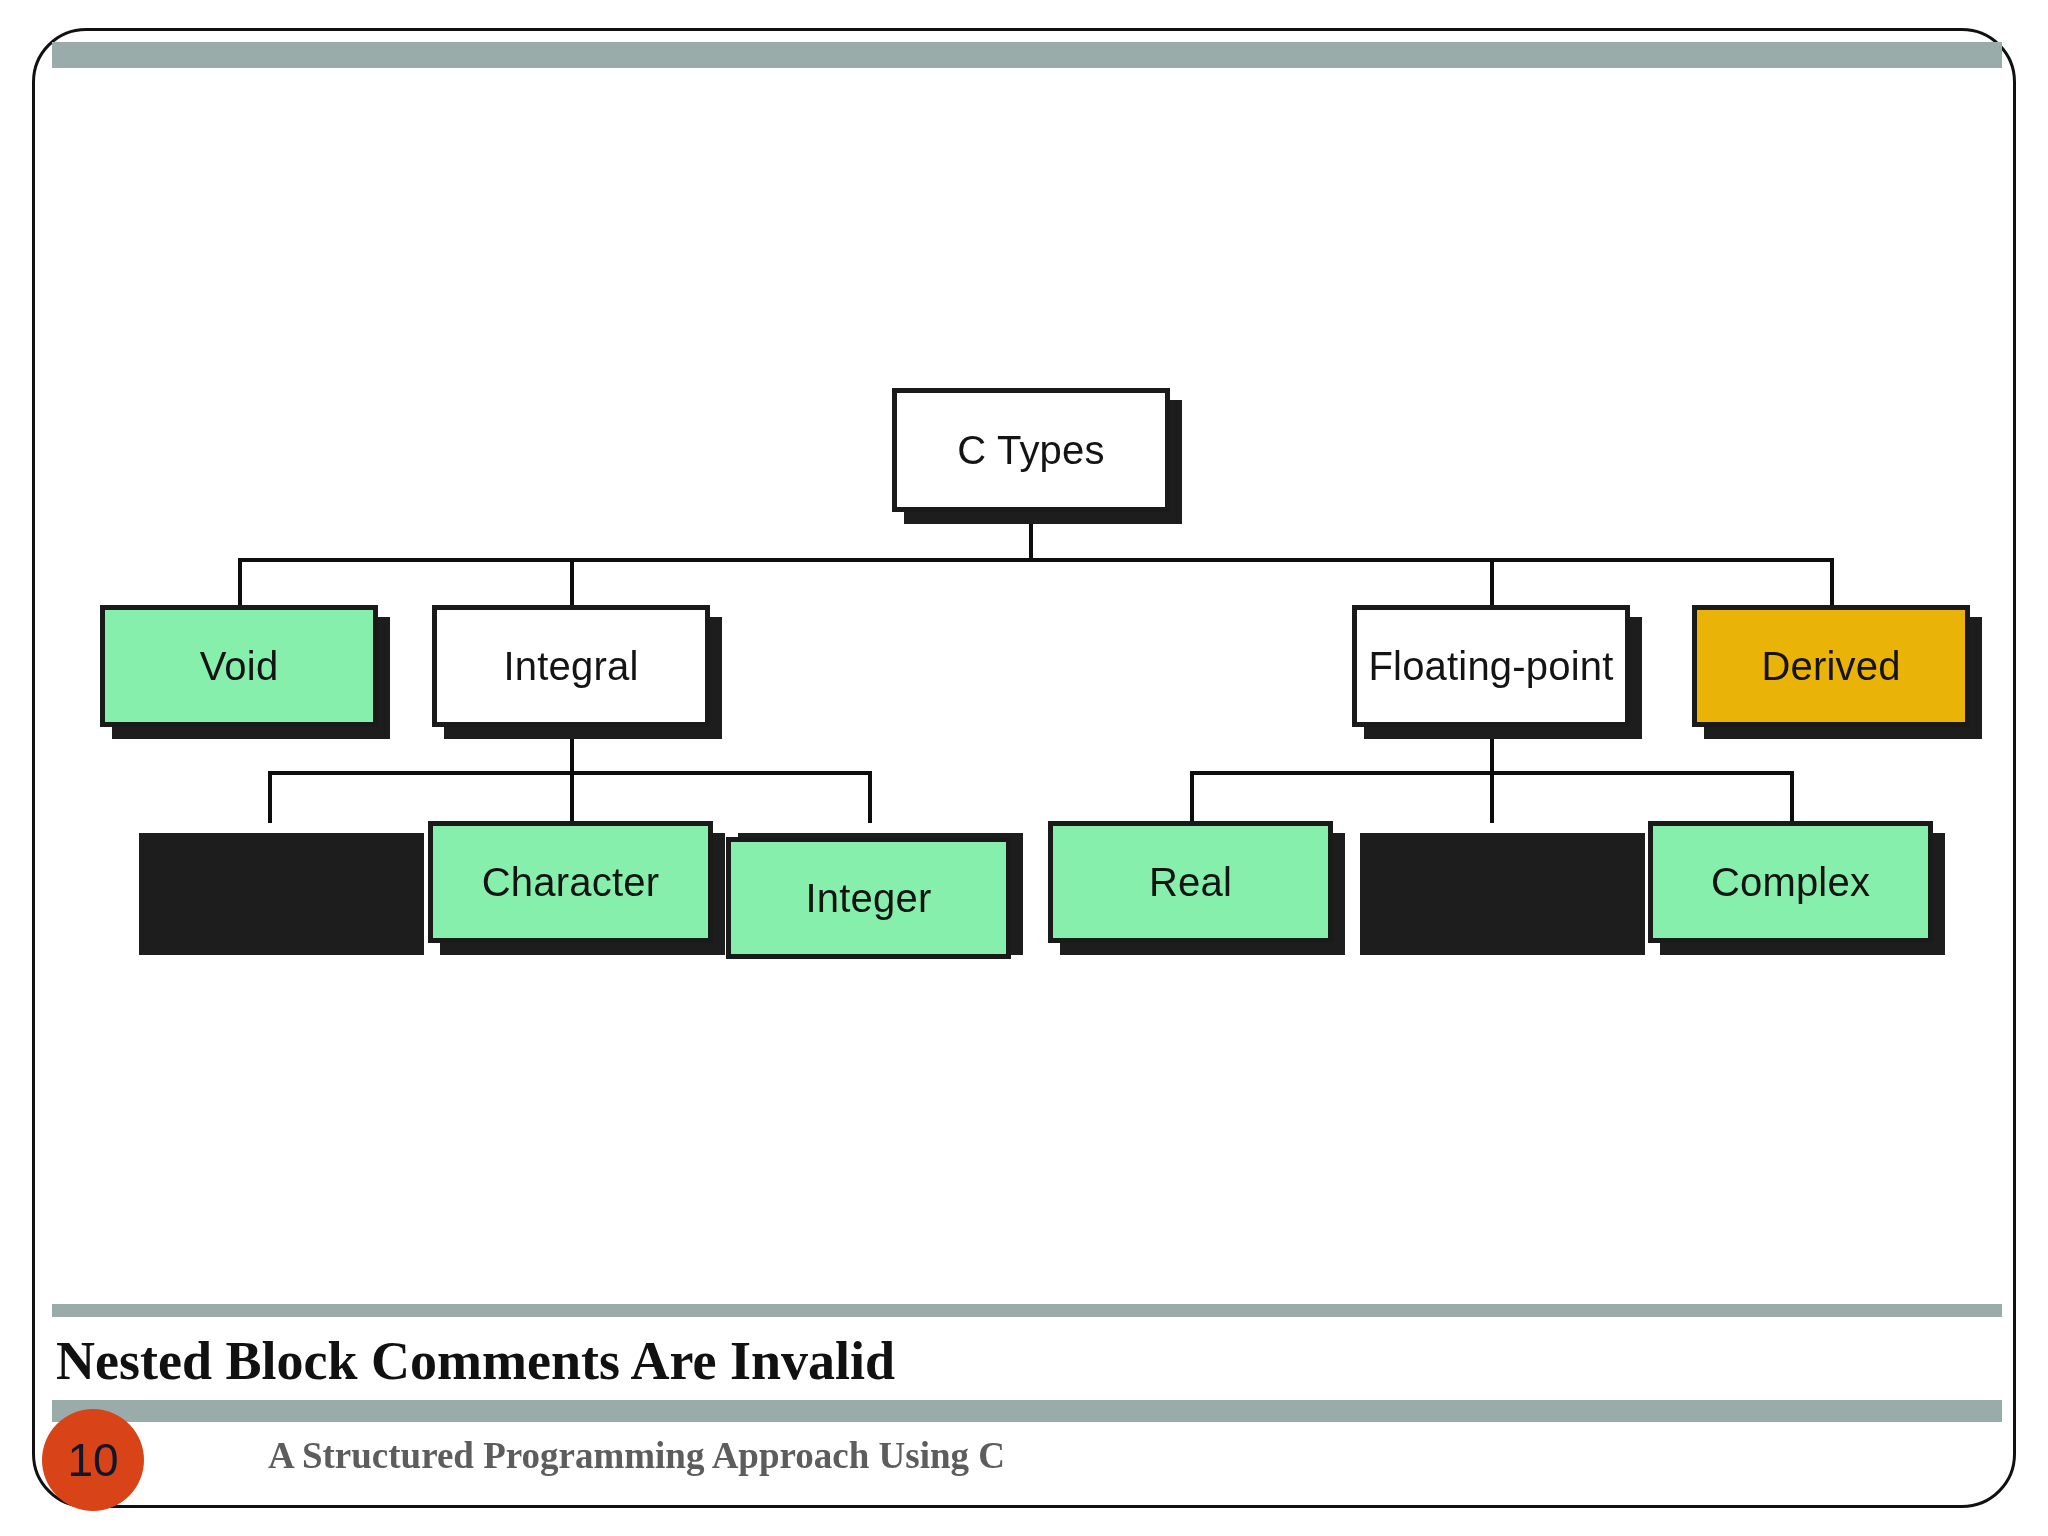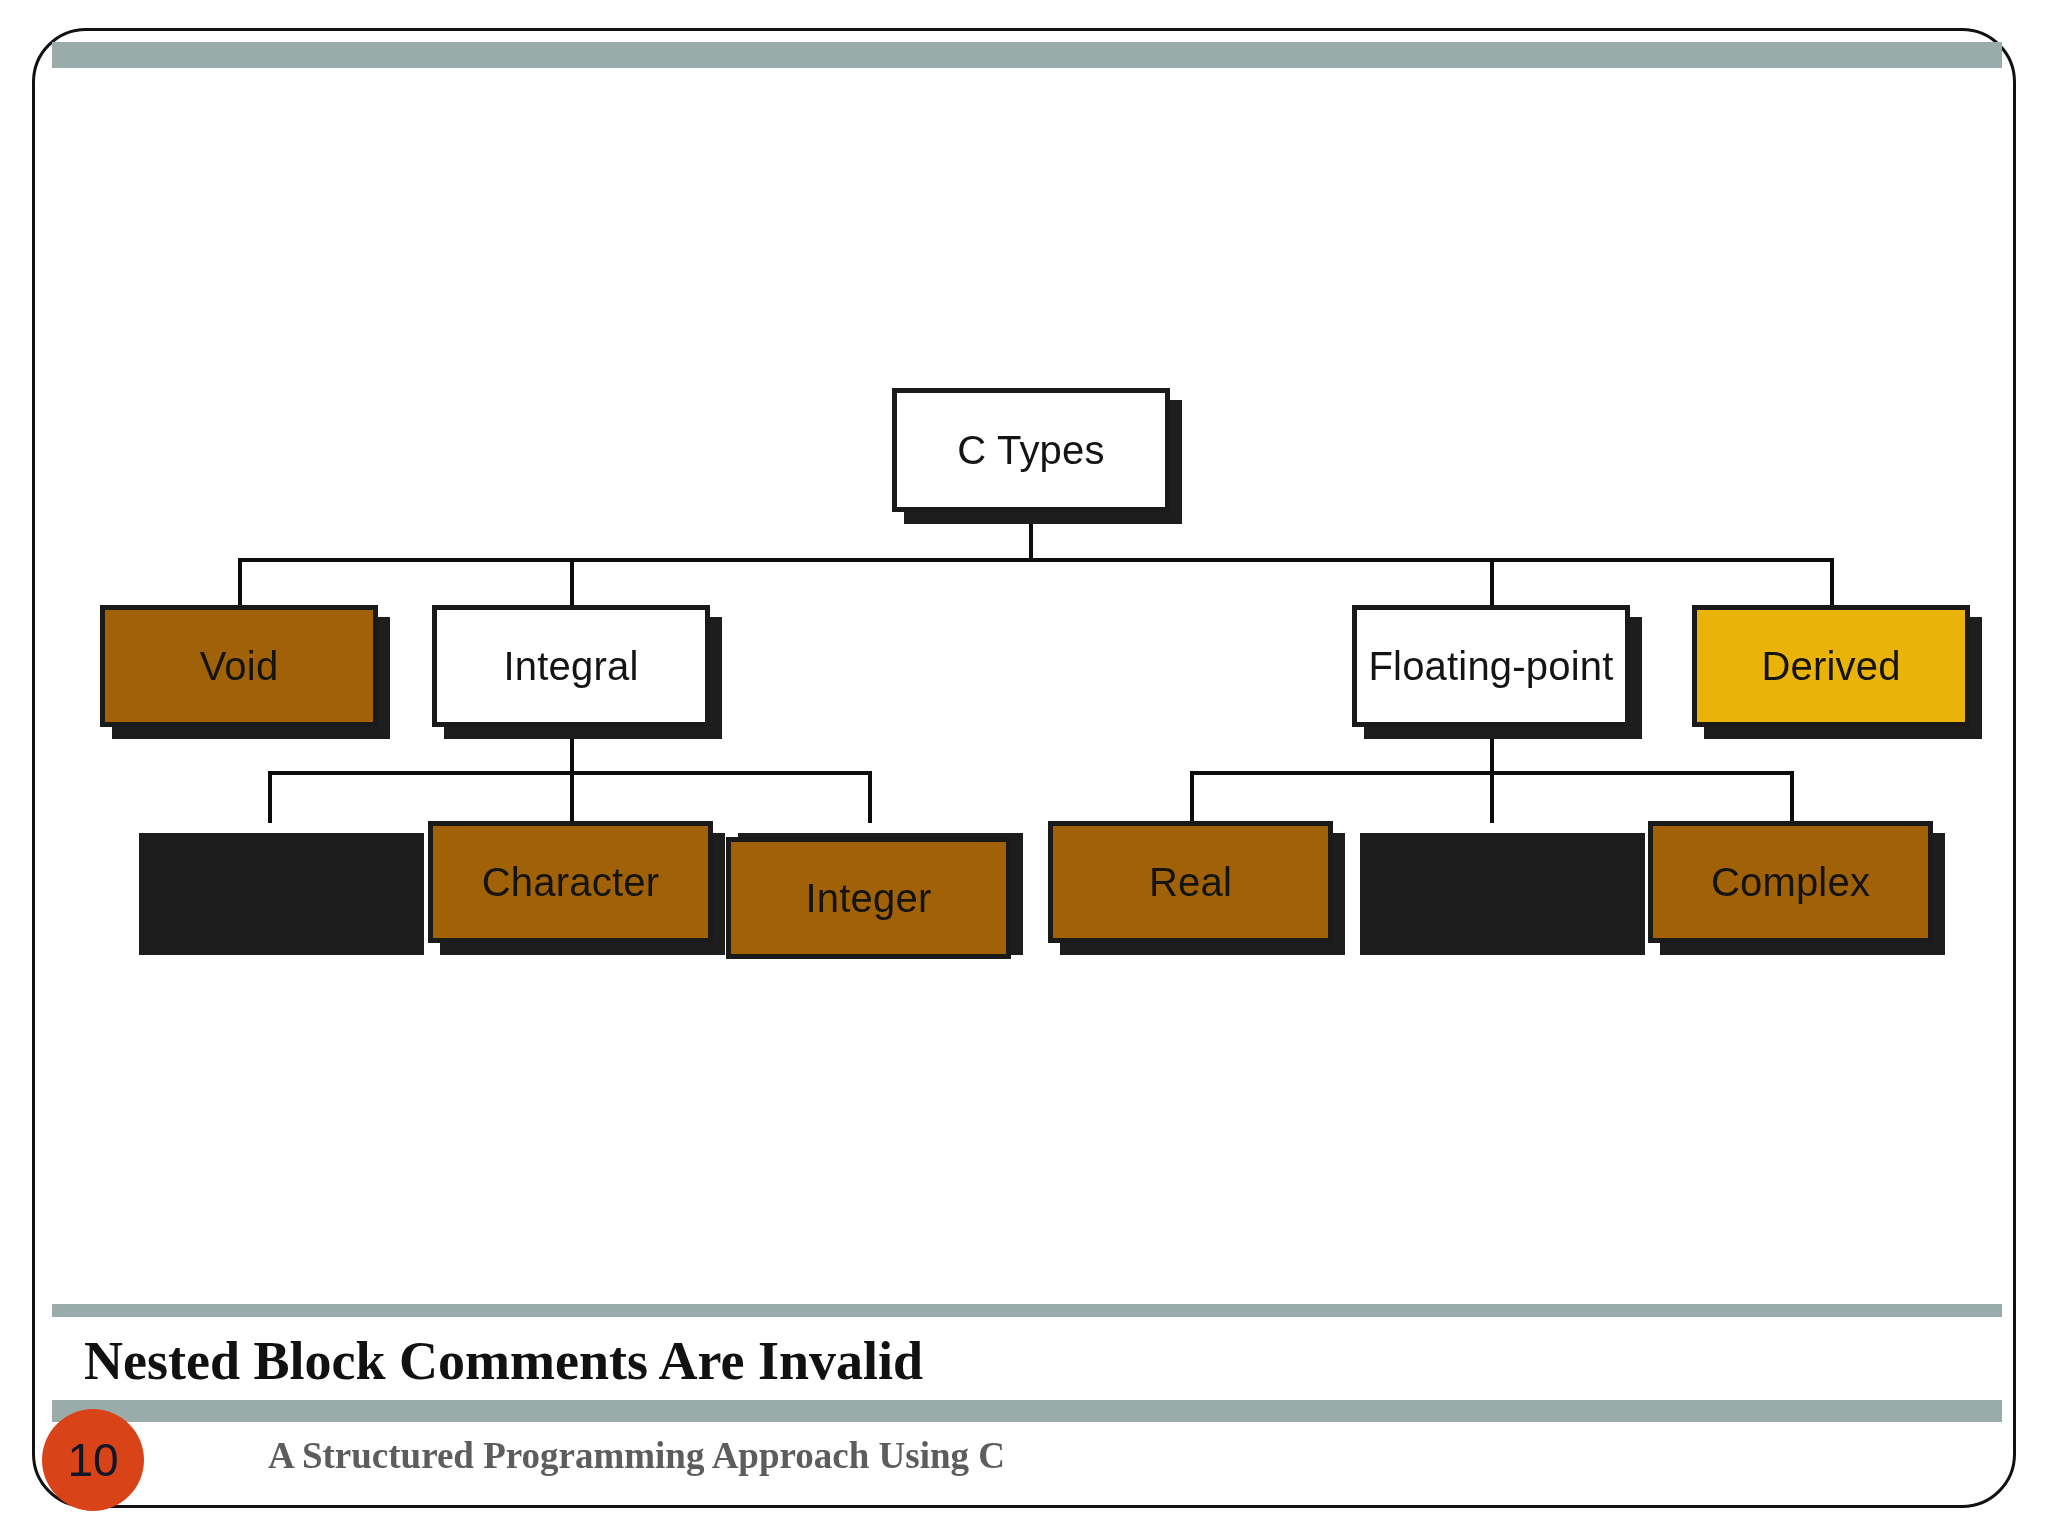--- a/index.html
+++ b/index.html
@@ -78,21 +78,21 @@
     display: flex;
     align-items: center;
     justify-content: center;
     color: #141414;
     font-family: "Liberation Sans", sans-serif;
     font-size: 40px;
     letter-spacing: 0.2px;
     line-height: 1;
     z-index: 3;
   }
-  .node.yellow { background: #a16207; }
+  .node.yellow { background: #86efac; }
   .node.grey   { background: #eab308; }
   .node.white  { background: #ffffff; }
 
   
   .shadow {
     position: absolute;
     background: #1d1d1d;
     z-index: 2;
   }
 
@@ -132,21 +132,20 @@
     font-family: "Liberation Serif", serif;
     font-weight: bold;
     font-size: 54px;
   }
   .caption .fig-label {
     color: #94a6a3;
     letter-spacing: 0.5px;
   }
   .caption .fig-title {
     color: #111111;
-    margin-left: 28px;
   }
   .page-circle {
     position: absolute;
     left: 42px;
     top: 1409px;
     width: 102px;
     height: 102px;
     border-radius: 50%;
     background: #d94318;
     display: flex;

